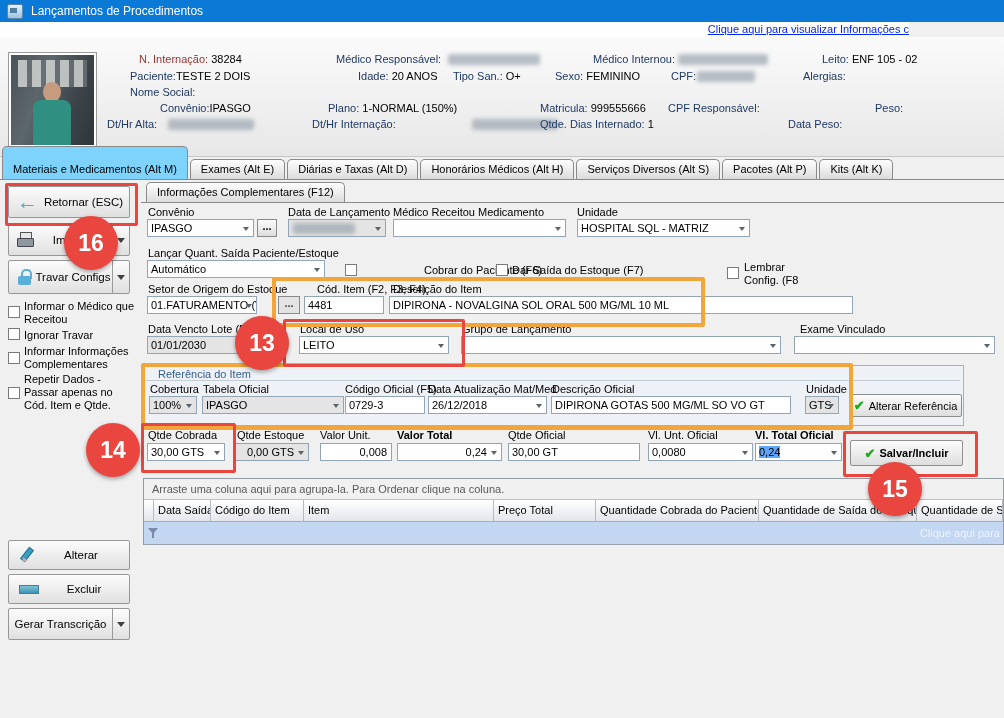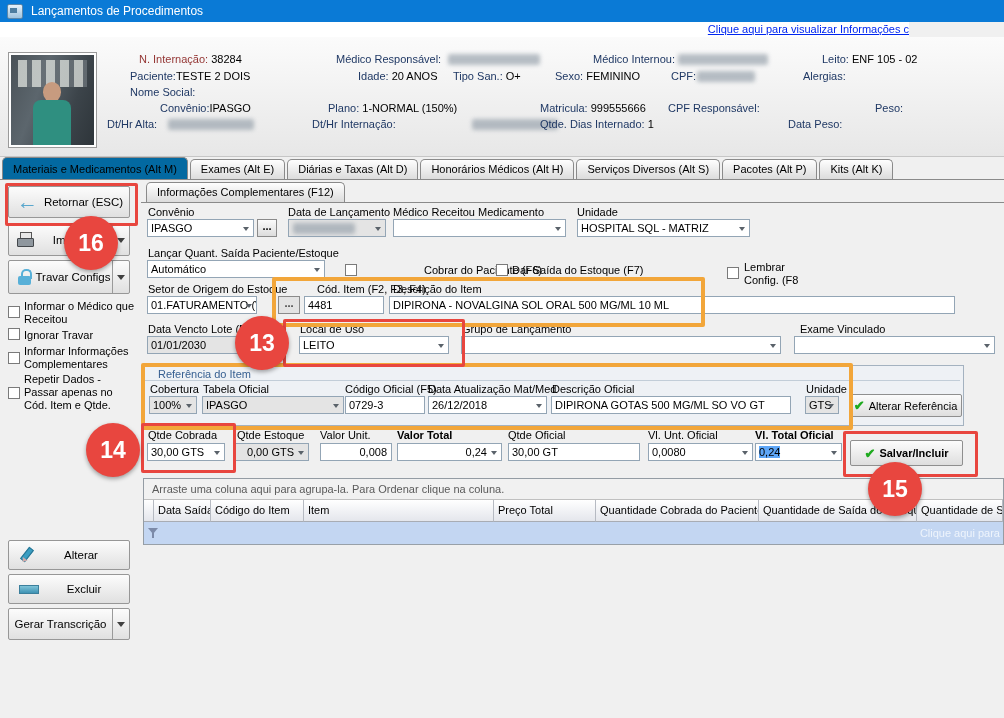--- a/index.html
+++ b/index.html
@@ -25,21 +25,21 @@
   .photo .head{position:absolute;left:38%;top:30%;width:22%;height:22%;border-radius:50%;background:#c79b7f;}
   .photo .torso{position:absolute;left:26%;top:50%;width:46%;height:50%;border-radius:8px 8px 0 0;background:#2f8f80;}
   .hl{color:#1f3864;}
   .hr{color:#943634;}
   .hv{color:#000;}
   .blurval{position:absolute;height:11px;border-radius:2px;background:#9aa4ae;filter:blur(2px);opacity:.7;}
   
   .tabrow{display:flex;align-items:flex-end;}
   .tab{border:1px solid #8a8a8a;border-bottom:none;border-radius:5px 5px 0 0;padding:3px 10px 4px 10px;
        background:linear-gradient(#fefefe,#dcdcdc);margin-right:2px;white-space:nowrap;}
-  .tab.active{background:#0369a1;padding-top:5px;position:relative;z-index:2;}
+  .tab.active{background:#7dd3fc;padding-top:16px;position:relative;z-index:2;}
   .tabline{background:#8a8a8a;height:1px;}
   
   .sbtn{position:absolute;border:1px solid #979797;border-radius:2px;background:linear-gradient(#fcfcfc,#e0e0e0);
         display:flex;align-items:center;box-sizing:border-box;font-size:11.5px;}
   .sbtn .cap{flex:1;text-align:center;}
   .splitdd{width:16px;align-self:stretch;border-left:1px solid #9a9a9a;display:flex;align-items:center;justify-content:center;}
   .tri{width:0;height:0;border:4px solid transparent;border-top:5px solid #404040;margin-top:4px;}
   .arrowleft{font-size:21px;color:#5aa7cd;font-weight:bold;line-height:14px;margin-left:8px;}
   .icon-printer{width:18px;height:16px;position:relative;margin-left:8px;}
   .icon-printer::before{content:"";position:absolute;left:3px;top:0;width:10px;height:5px;background:#e8e8e8;border:1px solid #555;}
@@ -223,21 +223,21 @@
   <span class="flbl" style="left:512px;top:264px;">Dar Saída do Estoque (F7)</span>
   <div class="abs box" style="left:727px;top:267px;"></div>
   <span class="abs chklbl" style="left:744px;top:261px;width:62px;">Lembrar Config. (F8</span>
 
   <span class="flbl" style="left:148px;top:283px;">Setor de Origem do Estoque</span>
   <div class="combo" style="left:147px;top:296px;width:110px;"><span>01.FATURAMENTO (VIR</span><span class="dd"></span></div>
   <span class="flbl" style="left:317px;top:283px;">Cód. Item (F2, F3, F4)</span>
   <div class="mini off" style="left:278px;top:296px;width:22px;">...</div>
   <div class="input" style="left:304px;top:296px;width:80px;">4481</div>
   <span class="flbl" style="left:393px;top:283px;">Descrição do Item</span>
-  <div class="input" style="left:389px;top:296px;width:566px;">DIPIRONA - NOVALGINA SOL ORAL 500 MG/ML 10 ML</div>
+  <div class="input" style="left:389px;top:296px;width:464px;">DIPIRONA - NOVALGINA SOL ORAL 500 MG/ML 10 ML</div>
 
   <span class="flbl" style="left:148px;top:323px;">Data Vencto Lote (F</span>
   <div class="input gray" style="left:147px;top:336px;width:93px;">01/01/2030</div>
   <span class="flbl" style="left:300px;top:323px;">Local de Uso</span>
   <div class="combo" style="left:299px;top:336px;width:150px;"><span>LEITO</span><span class="dd"></span></div>
   <span class="flbl" style="left:462px;top:323px;">Grupo de Lançamento</span>
   <div class="combo" style="left:461px;top:336px;width:320px;"><span></span><span class="dd"></span></div>
   <span class="flbl" style="left:800px;top:323px;">Exame Vinculado</span>
   <div class="combo" style="left:794px;top:336px;width:201px;"><span></span><span class="dd"></span></div>
 

